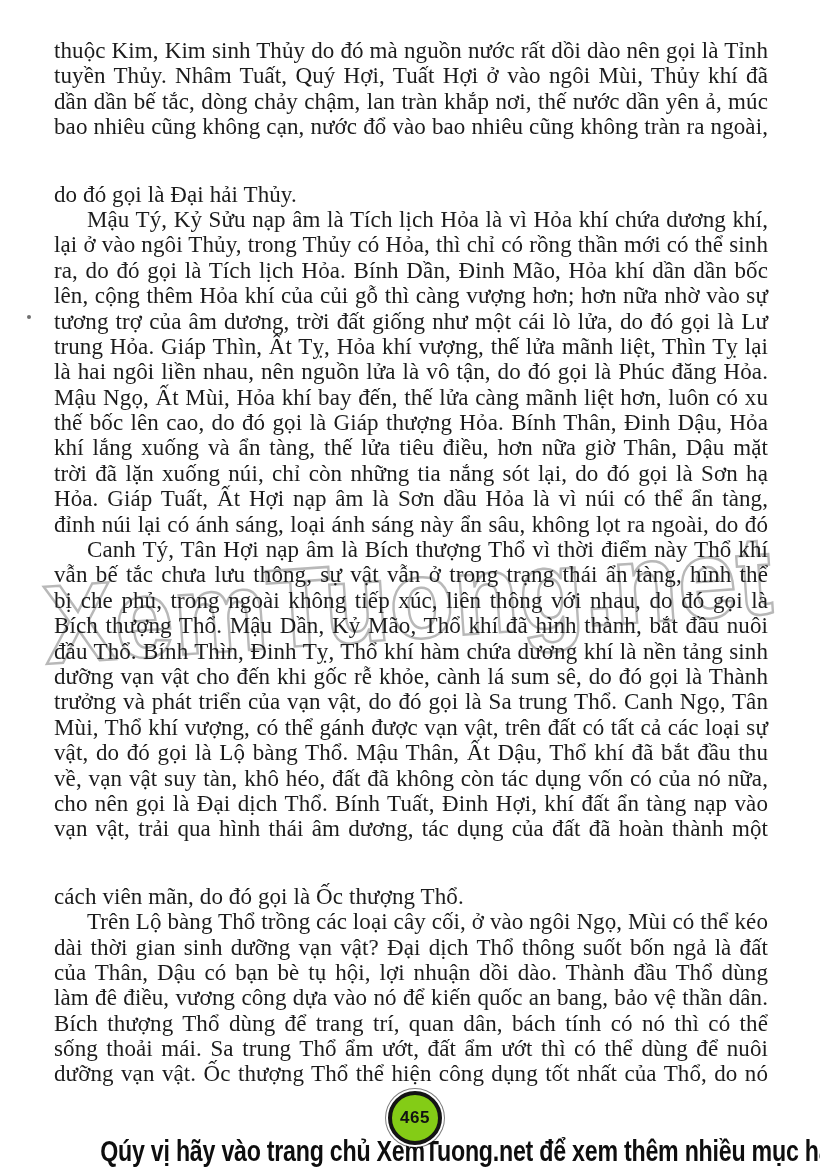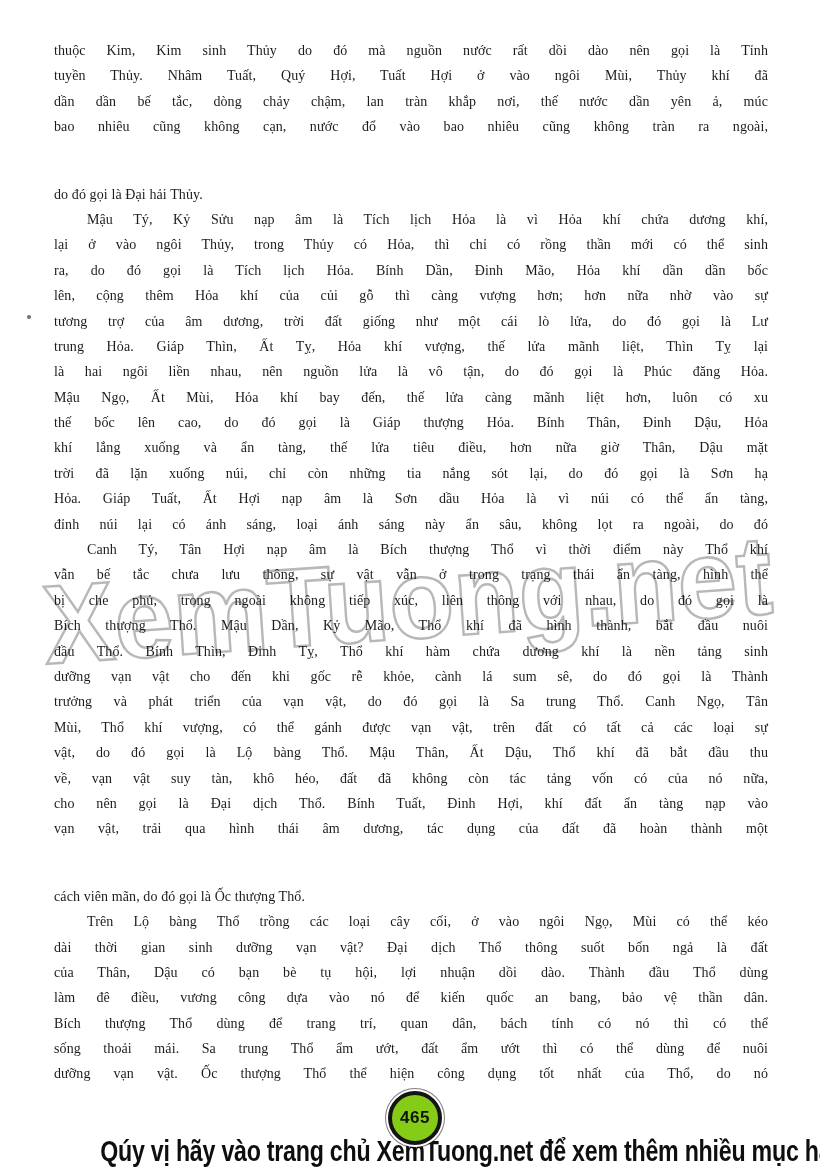--- a/index.html
+++ b/index.html
@@ -20,21 +20,21 @@
     background: #ffffff;
   }
 
   
   .text-block {
     position: absolute;
     left: 54px;
     top: 38px;
     width: 714px;
     color: #1c1c1c;
-    font-size: 14px;
+    font-size: 23px;
     line-height: 25.4px;
     z-index: 2;
     letter-spacing: 0.1px;
   }
   .para { margin: 0; padding: 0; }
   .line {
     text-align: justify;
     text-align-last: justify;
     white-space: normal;
     height: 25.4px;
@@ -151,21 +151,21 @@
       <div class="para indent">
         <div class="line firstline">Canh Tý, Tân Hợi nạp âm là Bích thượng Thổ vì thời điểm này Thổ khí</div>
         <div class="line">vẫn bế tắc chưa lưu thông, sự vật vẫn ở trong trạng thái ẩn tàng, hình thể</div>
         <div class="line">bị che phủ, trong ngoài không tiếp xúc, liên thông với nhau, do đó gọi là</div>
         <div class="line">Bích thượng Thổ. Mậu Dần, Kỷ Mão, Thổ khí đã hình thành, bắt đầu nuôi</div>
         <div class="line">đầu Thổ. Bính Thìn, Đinh Tỵ, Thổ khí hàm chứa dương khí là nền tảng sinh</div>
         <div class="line">dưỡng vạn vật cho đến khi gốc rễ khỏe, cành lá sum sê, do đó gọi là Thành</div>
         <div class="line">trưởng và phát triển của vạn vật, do đó gọi là Sa trung Thổ. Canh Ngọ, Tân</div>
         <div class="line">Mùi, Thổ khí vượng, có thể gánh được vạn vật, trên đất có tất cả các loại sự</div>
         <div class="line">vật, do đó gọi là Lộ bàng Thổ. Mậu Thân, Ất Dậu, Thổ khí đã bắt đầu thu</div>
-        <div class="line">về, vạn vật suy tàn, khô héo, đất đã không còn tác tảng vốn có của nó nữa,</div>
+        <div class="line">về, vạn vật suy tàn, khô héo, đất đã không còn tác dụng vốn có của nó nữa,</div>
         <div class="line">cho nên gọi là Đại dịch Thổ. Bính Tuất, Đinh Hợi, khí đất ẩn tàng nạp vào</div>
         <div class="line">vạn vật, trải qua hình thái âm dương, tác dụng của đất đã hoàn thành một</div>
         <div class="line lastline">cách viên mãn, do đó gọi là Ốc thượng Thổ.</div>
       </div>
       <div class="para indent">
         <div class="line firstline">Trên Lộ bàng Thổ trồng các loại cây cối, ở vào ngôi Ngọ, Mùi có thể kéo</div>
         <div class="line">dài thời gian sinh dưỡng vạn vật? Đại dịch Thổ thông suốt bốn ngả là đất</div>
         <div class="line">của Thân, Dậu có bạn bè tụ hội, lợi nhuận dồi dào. Thành đầu Thổ dùng</div>
         <div class="line">làm đê điều, vương công dựa vào nó để kiến quốc an bang, bảo vệ thần dân.</div>
         <div class="line">Bích thượng Thổ dùng để trang trí, quan dân, bách tính có nó thì có thể</div>

